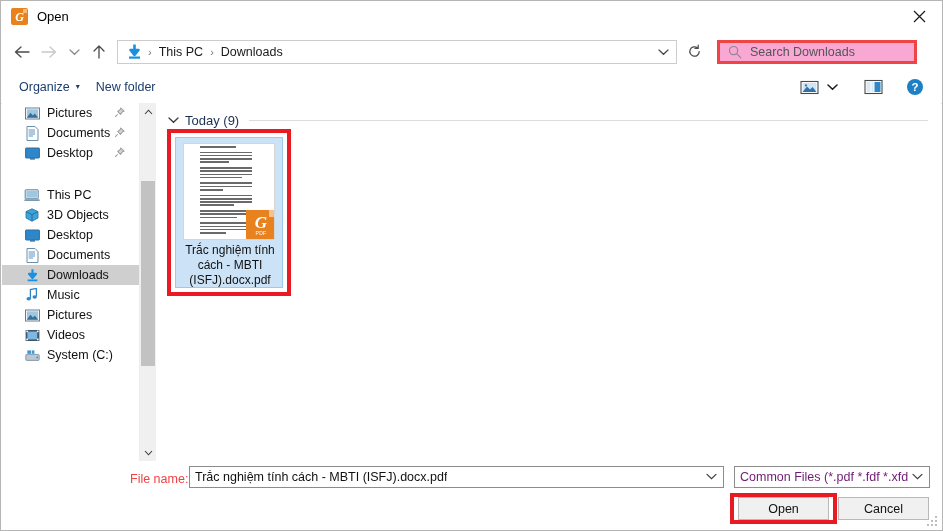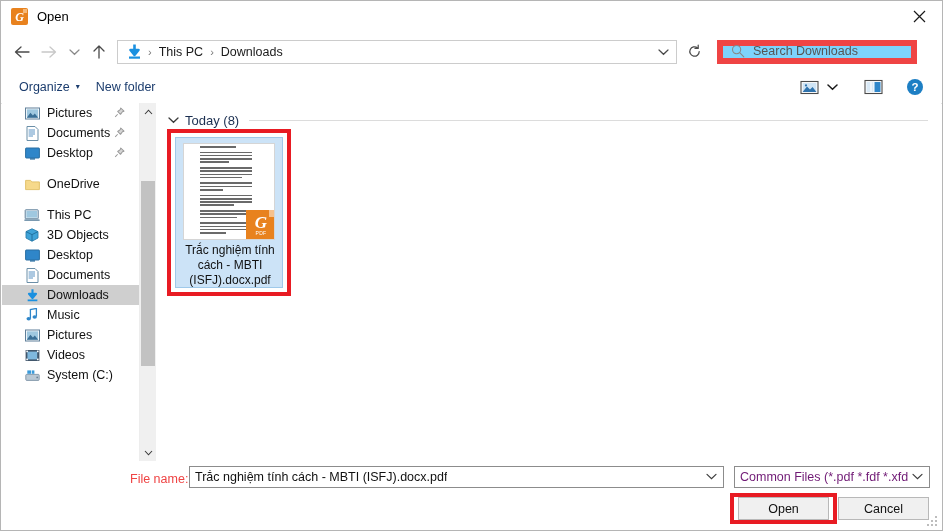--- a/index.html
+++ b/index.html
@@ -24,21 +24,21 @@
   .navrow{position:absolute;left:0;top:31px;width:941px;height:39px;background:#fff;display:flex;align-items:center;}
   .navbtn{width:28px;height:30px;display:flex;align-items:center;justify-content:center;cursor:pointer;}
   .navbtn.first{margin-left:6px;}
   .navbtn.small{width:22px;}
   .addressbar{margin-left:4px;width:560px;height:24px;border:1px solid #cccccc;background:#fff;display:flex;align-items:center;box-sizing:border-box;}
   .crumb-icon{margin-left:8px;display:flex;align-items:center;}
   .crumb{font-size:12.5px;color:#1a1a1a;padding:0 2px;cursor:pointer;}
   .crumb-sep{color:#777;font-size:11px;margin:0 5px;}
   .addr-drop{margin-left:auto;width:26px;height:22px;display:flex;align-items:center;justify-content:center;cursor:pointer;}
   .refresh{width:30px;height:24px;display:flex;align-items:center;justify-content:center;cursor:pointer;margin-left:2px;}
-  .searchbox{margin-left:8px;width:200px;height:24px;border:6px solid #ef4444;background:#7dd3fc;display:flex;align-items:flex-end;box-sizing:border-box;}
+  .searchbox{margin-left:8px;width:200px;height:24px;border:3px solid #ef4444;background:#f9a8d4;display:flex;align-items:center;box-sizing:border-box;}
   .search-ic{margin-left:8px;display:flex;}
   .search-ph{margin-left:8px;font-size:12.5px;color:#555;}
 
   
   .toolbar{position:absolute;left:0;top:70px;width:941px;height:32px;background:#fff;display:flex;align-items:center;border-bottom:1px solid #e3e3e3;}
   .tb-item{font-size:12.5px;color:#1c3d6e;padding:3px 8px;cursor:pointer;display:flex;align-items:center;}
   .tb-item.first{margin-left:10px;}
   .tb-caret{margin-left:6px;color:#1c3d6e;font-size:8px;line-height:1;}
   .tb-right{margin-left:auto;display:flex;align-items:center;padding-right:14px;}
   .tb-ic{width:26px;height:24px;display:flex;align-items:center;justify-content:center;cursor:pointer;}
@@ -253,28 +253,20 @@
       </span>
       <span class="side-lbl">Desktop</span>
       <span class="pin">
         <svg width="11" height="11" viewBox="0 0 12 12">
             <path d="M7.4 1.1 L10.9 4.6 L9.2 5.2 L7.1 8 L4 4.9 L6.8 2.8 Z M4 7.9 L1.3 10.7" stroke="#9a9a9a" stroke-width="1.1" fill="#d6d6d6" stroke-linejoin="round"></path>
           </svg>
       </span>
     </div>
     <div style="height:11px"></div>
 
-    <div class="side-item root">
-      <span class="side-ic">
-        <svg width="15" height="13" viewBox="0 0 15 13">
-            <path d="M0.6 2.4 L5.6 2.4 L6.8 3.9 L14.4 3.9 L14.4 11.6 L0.6 11.6 Z" fill="#f6d98b" stroke="#e0be63" stroke-width="0.9"></path>
-          </svg>
-      </span>
-      <span class="side-lbl">OneDrive</span>
-    </div>
     <div style="height:11px"></div>
 
     <div class="side-item root">
       <span class="side-ic">
         <svg width="16" height="13" viewBox="0 0 16 13">
             <rect x="1.2" y="0.8" width="13" height="9" rx="0.6" fill="#e8f1f8" stroke="#5f7f99" stroke-width="1"></rect>
             <rect x="2.4" y="2" width="10.6" height="6.6" fill="#9fc8e0"></rect>
             <rect x="0.3" y="10.3" width="15.4" height="1.8" rx="0.7" fill="#7a99b0"></rect>
           </svg>
       </span>
@@ -386,21 +378,21 @@
     </div>
   </div>
 
   <div class="filearea">
     <div class="group-hdr">
       <span class="group-chev">
         <svg width="11" height="8" viewBox="0 0 11 8">
             <path d="M1 2 L5.5 6.3 L10 2" stroke="#3b3b3b" stroke-width="1.3" fill="none" stroke-linecap="round"></path>
           </svg>
       </span>
-      <span class="group-txt">Today (8)</span>
+      <span class="group-txt">Today (9)</span>
       <span class="group-line"></span>
     </div>
   </div>
 
   <div class="redbox"></div>
 
   <div class="fileitem">
     <div class="thumbwrap">
       <div class="page">
         <div class="para">

